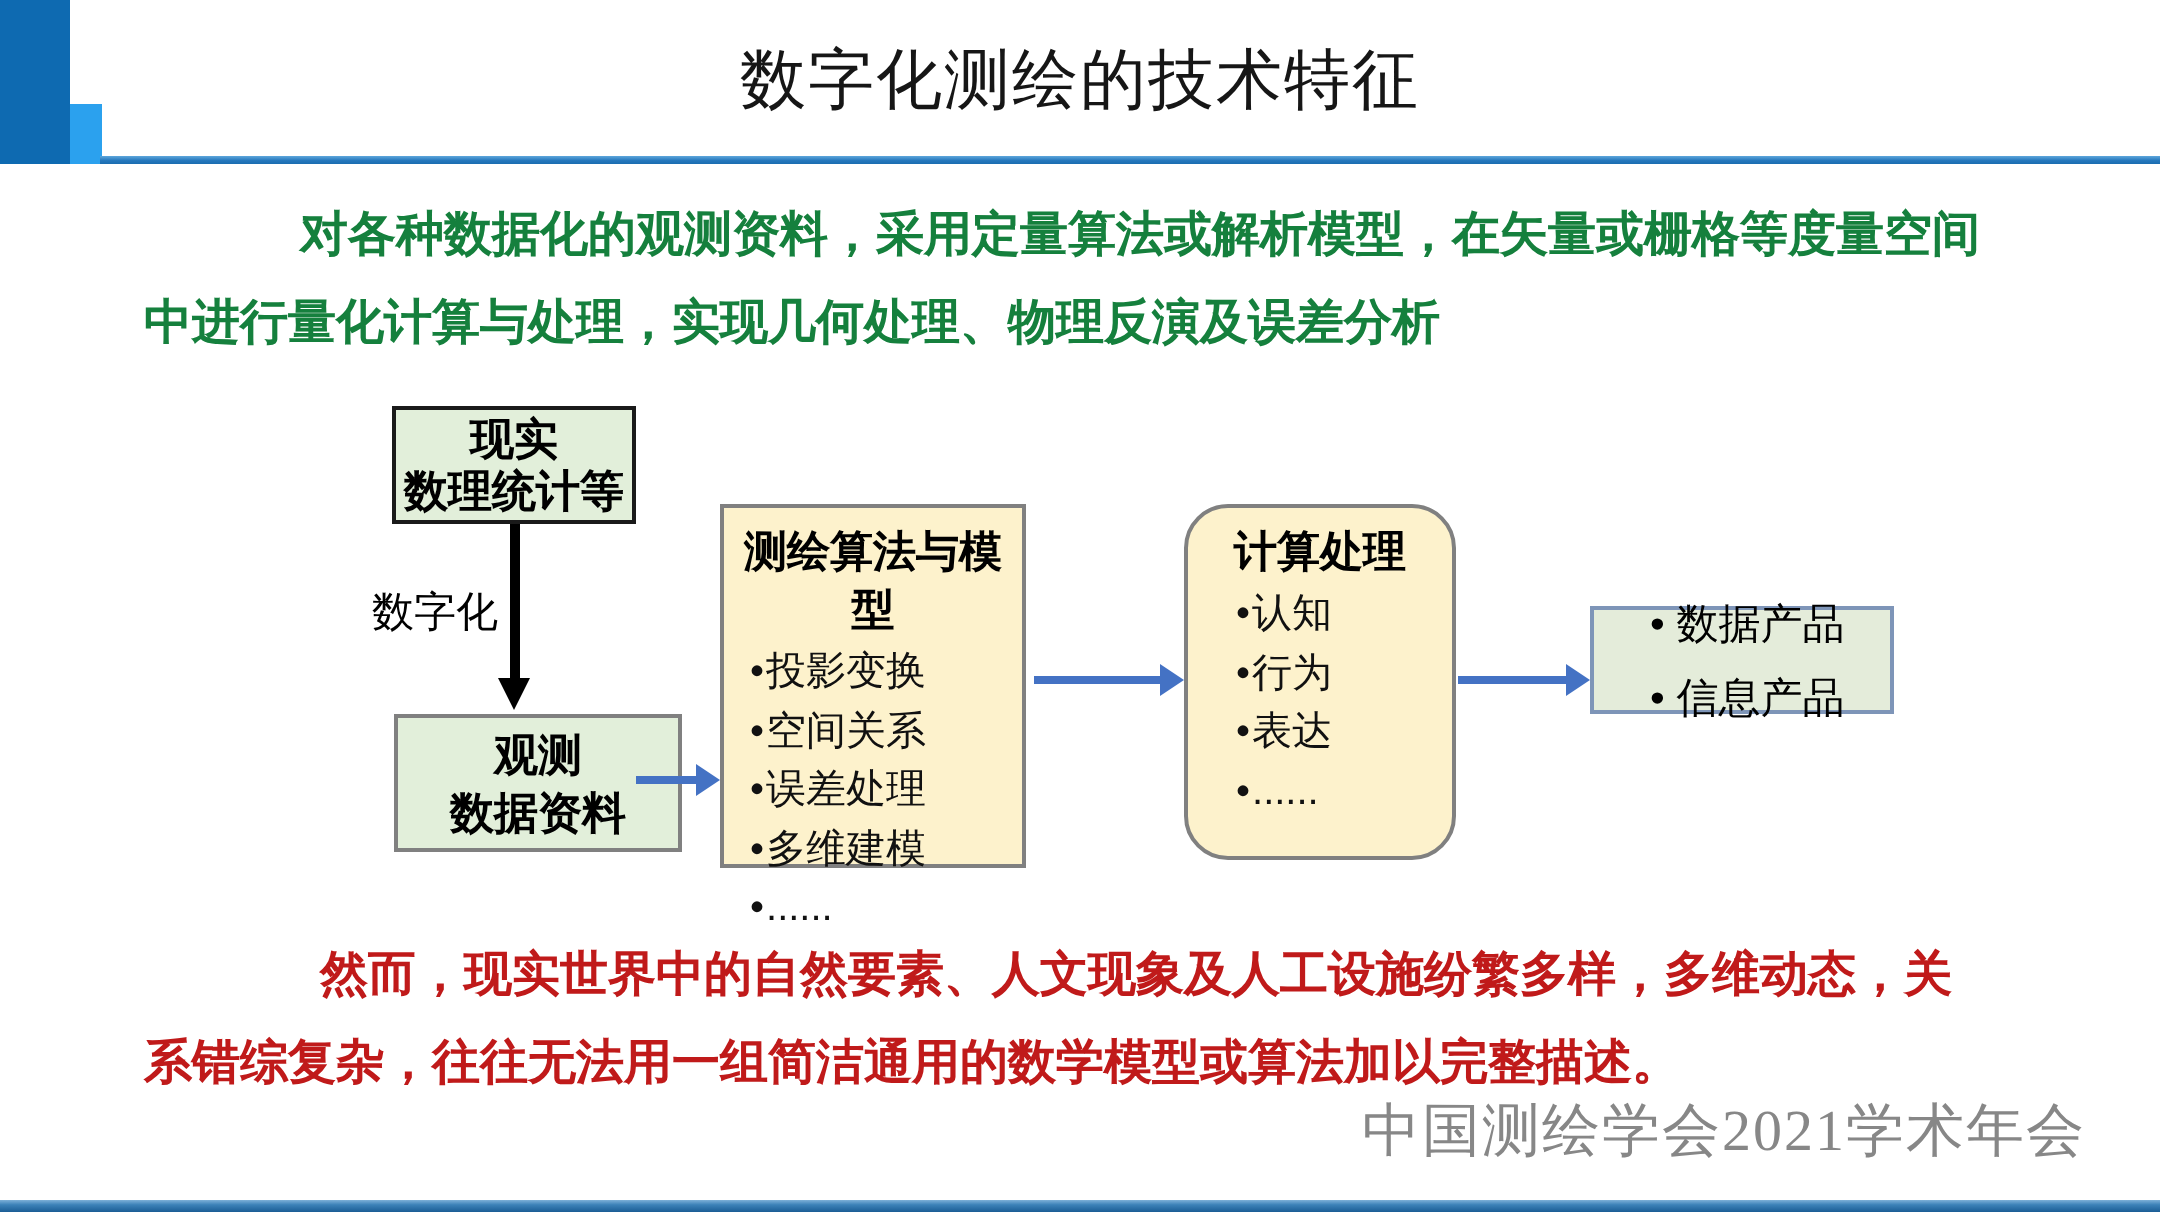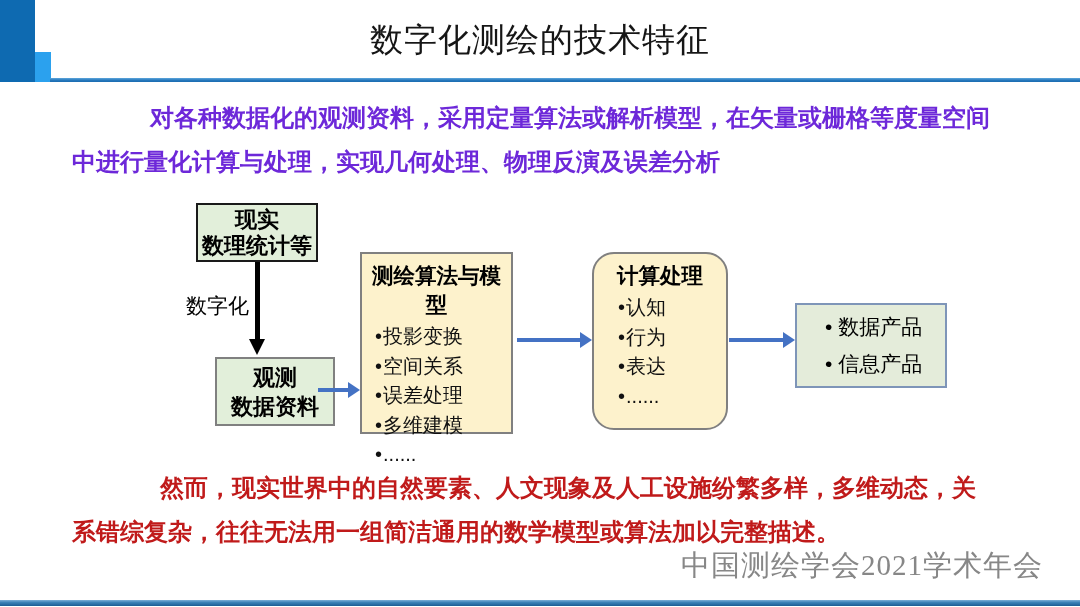--- a/index.html
+++ b/index.html
@@ -14,59 +14,59 @@
   .title-rule { position:absolute; left:50px; top:78px; width:1030px; height:4px;
     background:linear-gradient(to bottom,#5ea7dc 0%, #2678bd 55%, #1a6cb0 100%); }
 
   .slide-title {
     position:absolute; left:0; top:18px; width:100%; text-align:center;
     font-size:33px; letter-spacing:1px; color:#161616; font-weight:400;
   }
 
   .intro-paragraph {
     position:absolute; left:72px; top:96px; width:925px;
-    font-size:24px; font-weight:700; color:#6d28d9; line-height:44px; text-indent:78px;
+    font-size:24px; font-weight:700; color:#15803d; line-height:44px; text-indent:78px;
   }
 
   .conclusion-paragraph {
     position:absolute; left:72px; top:466px; width:925px;
     font-size:24px; font-weight:700; color:#c01a1a; line-height:44px; text-indent:88px;
   }
 
   
   .dbox { position:absolute; display:flex; flex-direction:column; align-items:center; justify-content:center; }
   .real-world-box {
     left:196px; top:203px; width:122px; height:59px;
     background:#e2efda; border:2.5px solid #1a1a1a;
     font-size:22px; font-weight:700; color:#000; line-height:26px; text-align:center;
   }
   .observation-box {
-    left:197px; top:357px; width:120px; height:69px;
+    left:197px; top:357px; width:144px; height:69px;
     background:#e2efda; border:2.5px solid #808080;
-    font-size:22px; font-weight:700; color:#000; line-height:29px; text-align:center;margin-left:18px;
+    font-size:22px; font-weight:700; color:#000; line-height:29px; text-align:center;
   }
   .digitize-label { position:absolute; left:186px; top:292px; font-size:21px; color:#000; }
 
   .math-fields-note {
     position:absolute; left:385px; top:190px;
     font-size:15.5px; font-weight:700; color:#111; line-height:19px;
   }
 
   .panel { position:absolute; background:#fdf2cc; border:2px solid #808080; padding-top:7px; }
   .algorithm-box { left:360px; top:252px; width:153px; height:182px; }
   .processing-box { left:592px; top:252px; width:136px; height:178px;border-radius:22px; }
   .panel .panel-title { text-align:center; font-size:21.5px; font-weight:700; color:#000; }
   .panel ul { list-style:none; margin-top:3px; }
   .algorithm-box ul { padding-left:13px; }
   .processing-box ul { padding-left:24px; }
   .panel li { font-size:20px; color:#111; line-height:29.5px; }
   .panel li::before { content:"•"; margin-right:1px; }
 
   .product-box {
-    position:absolute; left:795px; top:303px; width:152px; height:85px;
+    position:absolute; left:795px; top:303px; width:152px; height:54px;
     background:#e4ecda; border:2px solid #7e95b8;
     display:flex; flex-direction:column; justify-content:center; gap:9px; padding-left:28px;
   }
   .product-box .product-item { font-size:21px; font-weight:500; color:#000; }
   .product-box .product-item::before { content:"• "; }
 
   
   .arrow-right { position:absolute; height:16px; }
   .arrow-right .shaft { position:absolute; left:0; right:10px; top:6px; height:4px; background:#4472c4; }
   .arrow-right .head { position:absolute; right:0; top:0; width:0; height:0;

